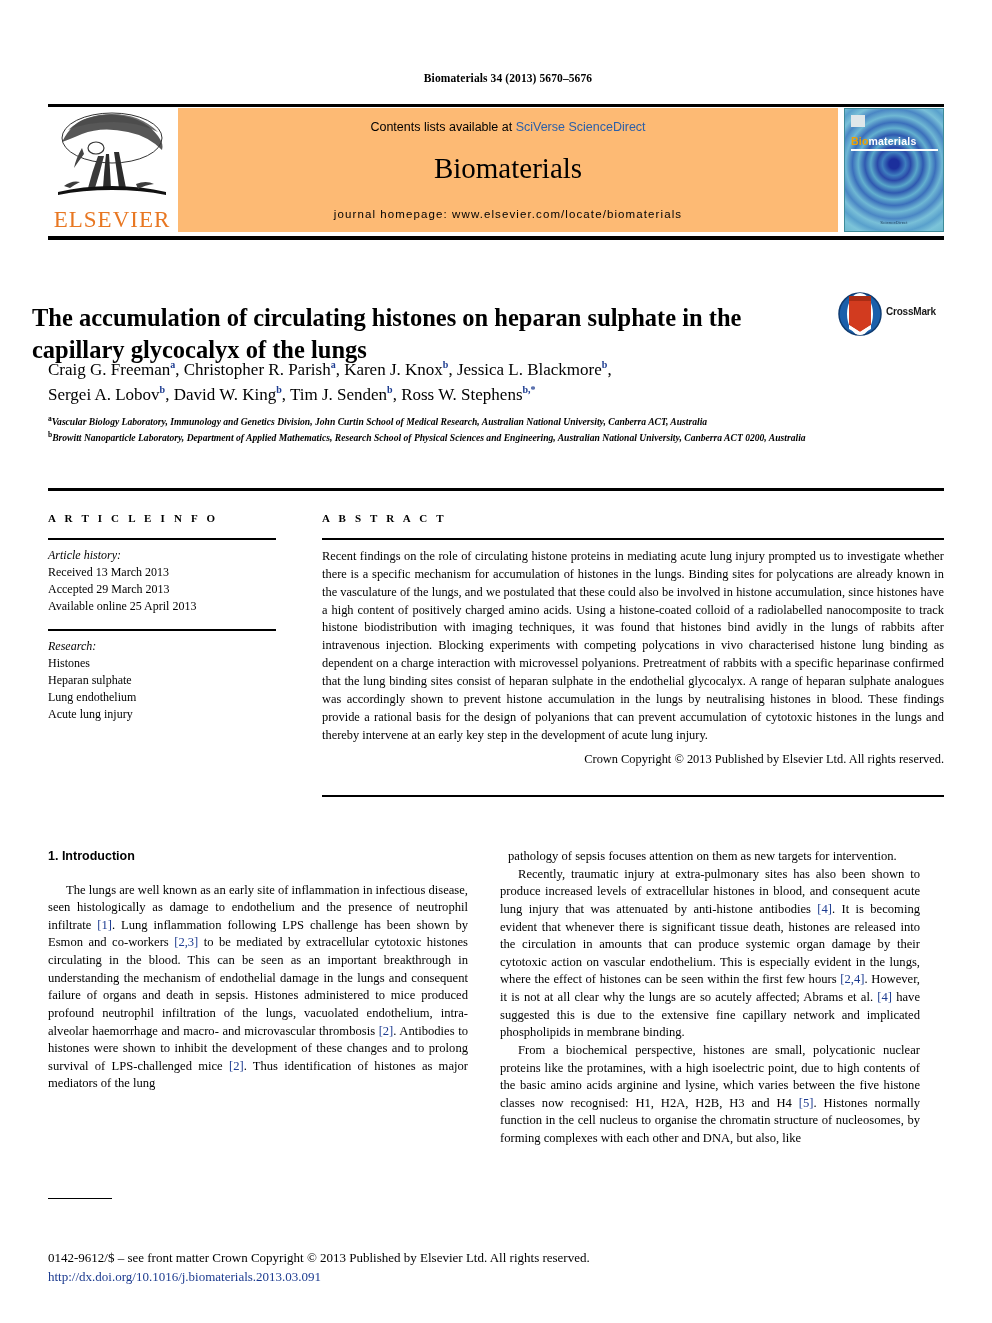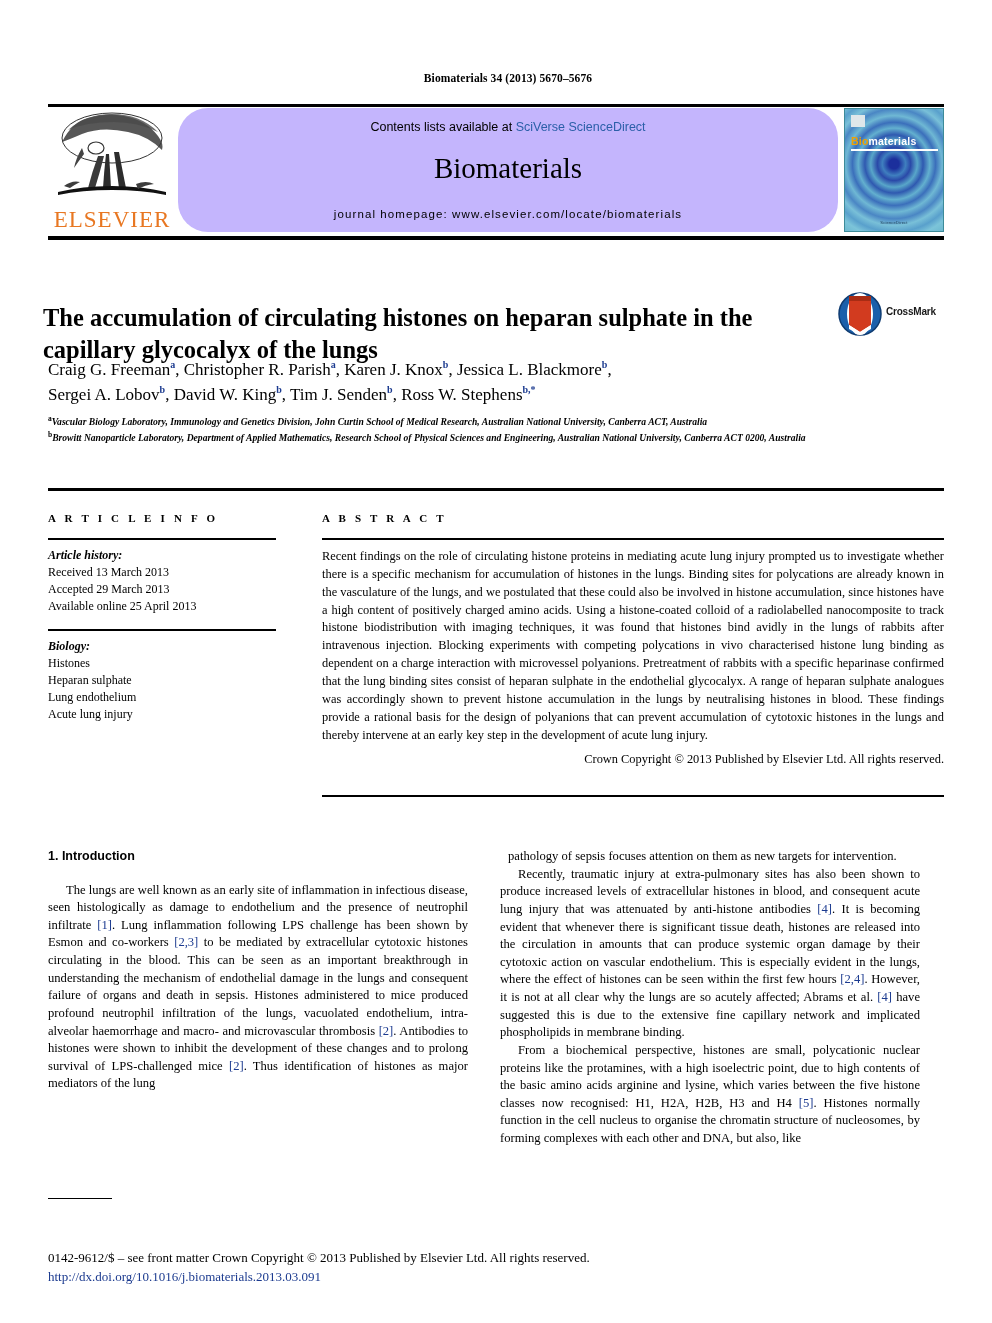--- a/index.html
+++ b/index.html
@@ -65,24 +65,23 @@
     color: #E87722;
     font-family: "Liberation Serif", serif;
     font-size: 23px;
     letter-spacing: 1px;
     text-align: center;
     line-height: 1;
     padding-bottom: 1px;
   }
   .center-band {
     flex: 1 1 auto;
-    background: #c4b5fd;
+    background: #fdba74;
     position: relative;
     margin-left: 2px;
-    border-radius: 30px;
   }
   .contents-line {
     position: absolute;
     top: 12px; left: 0; right: 0;
     text-align: center;
     font-family: "Liberation Sans", sans-serif;
     font-size: 12.5px;
     color: #000;
   }
   .contents-line .sd-link { color: #2b5fa8; }
@@ -150,21 +149,21 @@
   .rule-thick-bottom {
     position: absolute;
     left: 48px; top: 236px;
     width: 896px; height: 4px;
     background: #000;
   }
 
   
   .title {
     position: absolute;
-    left: 43px; top: 286px;
+    left: 32px; top: 286px;
     width: 760px;
     font-size: 24.5px;
     line-height: 1.27;
     font-family: "Liberation Serif", serif;
   }
   .crossmark {
     position: absolute;
     left: 838px; top: 292px;
     width: 106px; height: 44px;
   }
@@ -221,21 +220,21 @@
   }
   .info-rule {
     height: 2px; background: #000;
     margin: 14px 0 7px 0;
     width: 228px;
   }
   .info-body {
     font-size: 12px;
     line-height: 1.42;
   }
-  .info-body .it { font-style: italic; font-weight: bold; }
+  .info-body .it { font-style: italic; font-weight: normal; }
   .abs-col {
     position: absolute;
     left: 322px; top: 512px;
     width: 622px;
   }
   .abs-rule {
     height: 2px; background: #000;
     margin: 14px 0 8px 0;
     width: 622px;
   }
@@ -385,21 +384,21 @@
     <div class="sec-head">A R T I C L E   I N F O</div>
     <div class="info-rule"></div>
     <div class="info-body">
       <div class="it">Article history:</div>
       <div>Received 13 March 2013</div>
       <div>Accepted 29 March 2013</div>
       <div>Available online 25 April 2013</div>
     </div>
     <div class="info-rule"></div>
     <div class="info-body">
-      <div class="it">Biology:</div>
+      <div class="it">Research:</div>
       <div>Histones</div>
       <div>Heparan sulphate</div>
       <div>Lung endothelium</div>
       <div>Acute lung injury</div>
     </div>
   </div>
 
   <div class="abs-col">
     <div class="sec-head">A B S T R A C T</div>
     <div class="abs-rule"></div>

